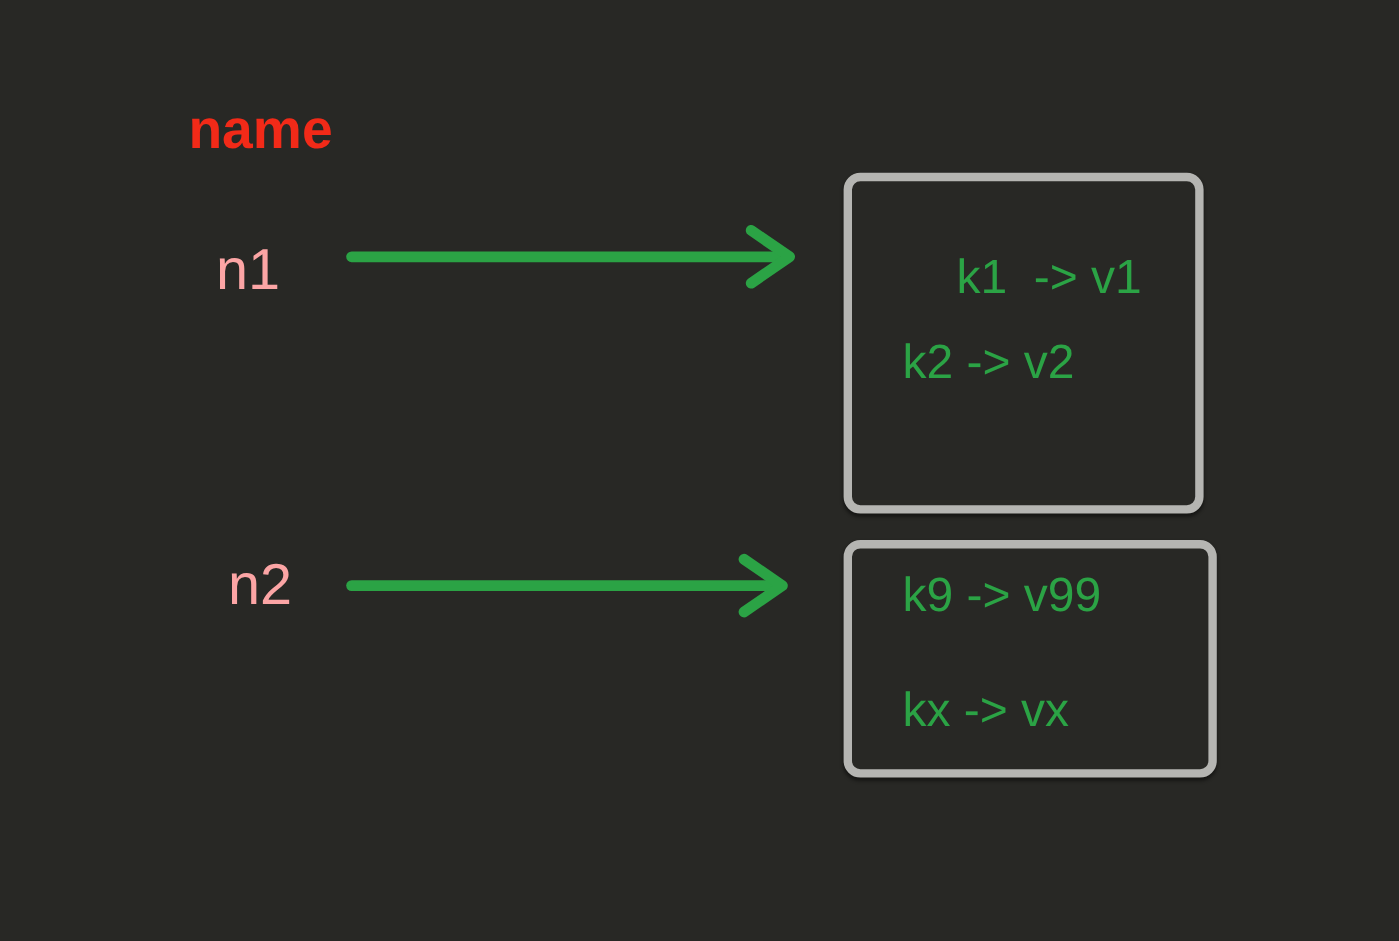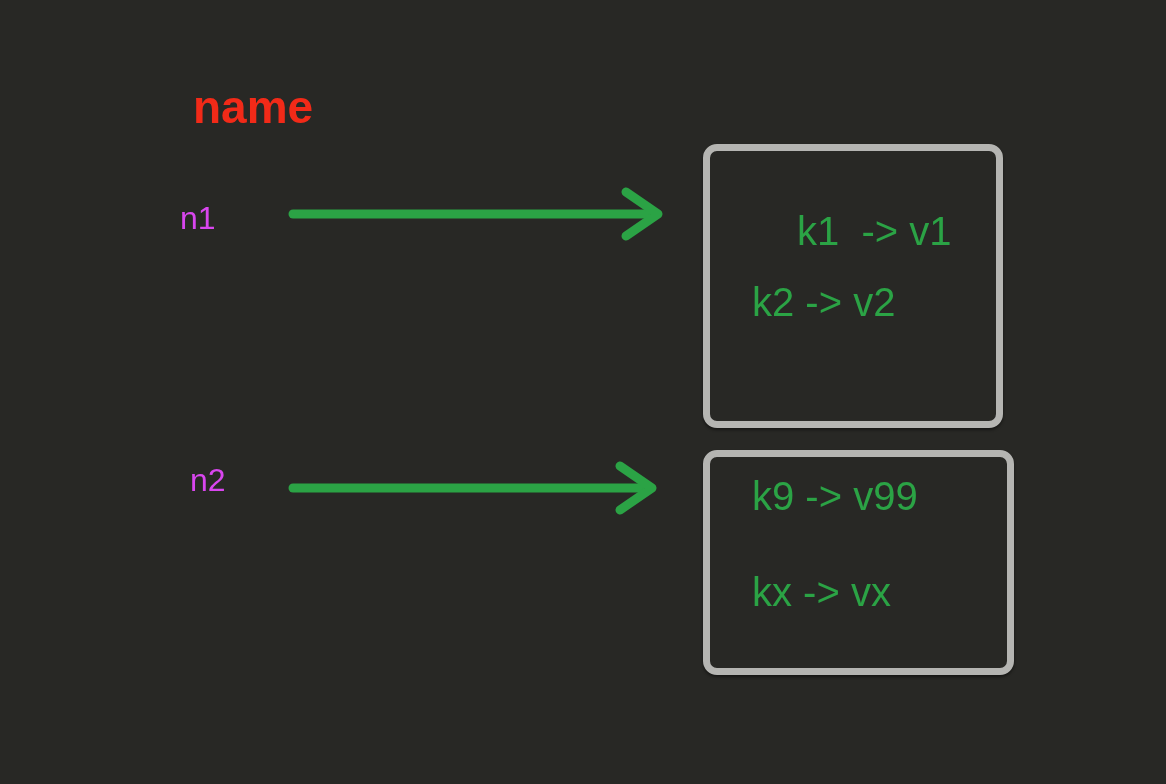--- a/index.html
+++ b/index.html
@@ -22,30 +22,29 @@
 
   
   .col-header {
     position: absolute;
     color: #f22a18;
     font-size: 46px;
     font-weight: 700;
     letter-spacing: 0px;
     white-space: nowrap;
     line-height: 1;
-    margin-left: 36px;
   }
   #header-name { left: 157px; top: 84px; }
   #header-hash { left: 766px; top: 84px; }
 
   
   .node-label {
     position: absolute;
-    color: #d946ef;
-    font-size: 32px;
+    color: #fca5a5;
+    font-size: 48px;
     font-weight: 400;
     white-space: nowrap;
     line-height: 1;
   }
   #node-n1 { left: 180px; top: 202px; }
   #node-n2 { left: 178px; top: 464px; margin-left: 12px; }
 
   
   .arrow-svg {
     position: absolute;
@@ -66,21 +65,21 @@
   #hash-box-1 {
     left: 703px;
     top: 144px;
     width: 300px;
     height: 284px;
   }
   #hash-box-2 {
     left: 703px;
     top: 450px;
     width: 311px;
-    height: 225px;
+    height: 198px;
   }
 
   .entry-list {
     position: absolute;
     left: 0;
     top: 0;
     width: 100%;
     height: 100%;
   }
   .entry {

